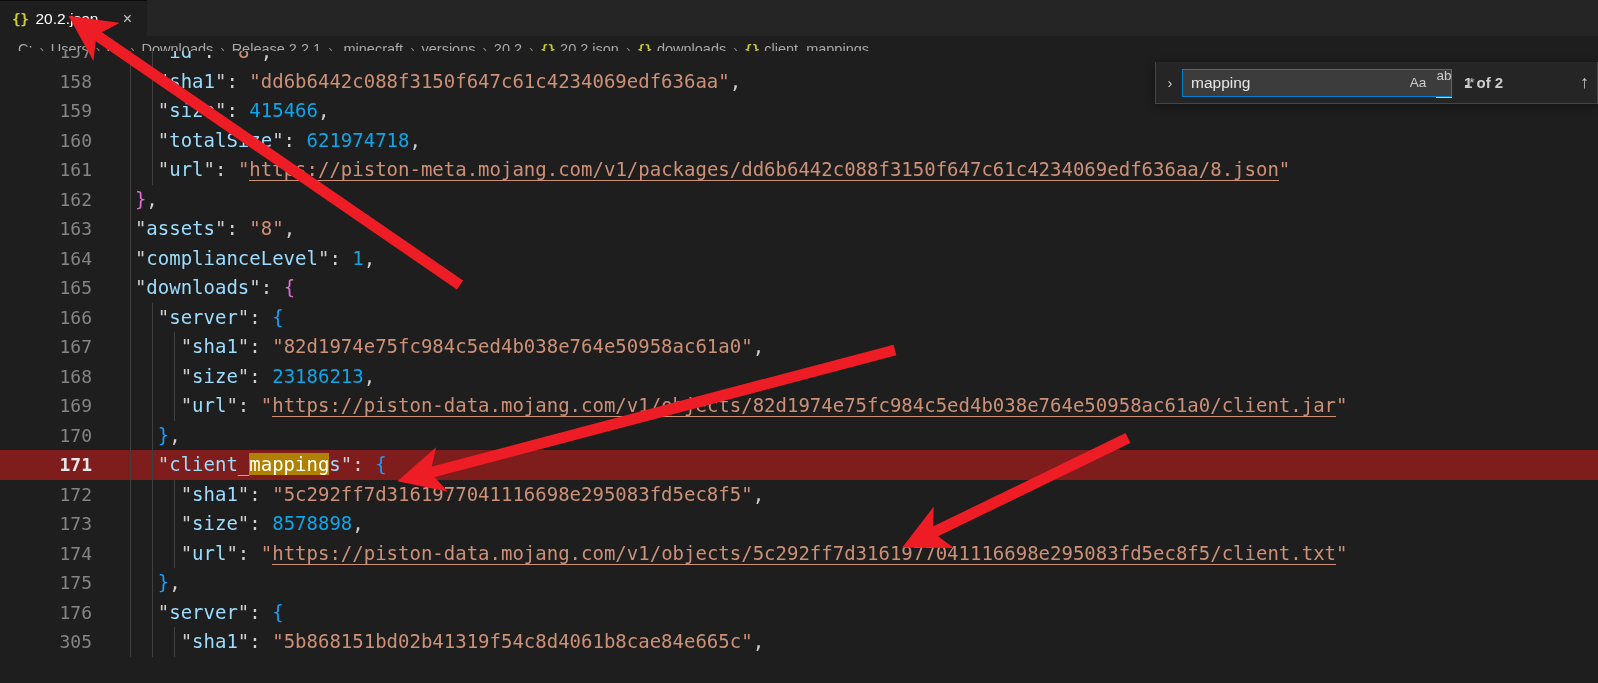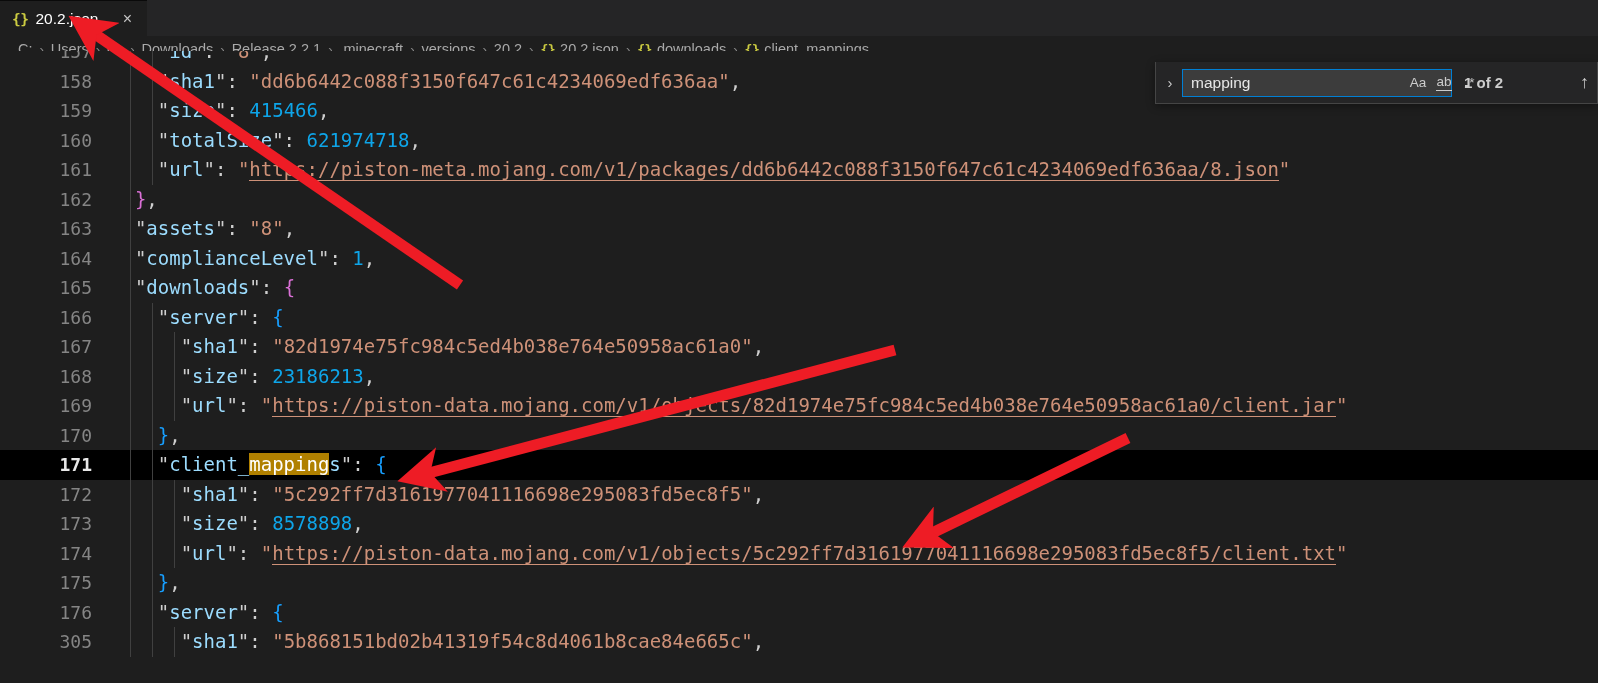--- a/index.html
+++ b/index.html
@@ -59,21 +59,21 @@
   
   .editor {
     position: absolute; left: 0; top: 51px; width: 1598px; height: 621px;
     background: #1e1e1e; overflow: hidden;
   }
   .code-line {
     position: relative; height: 29.5px; line-height: 29.5px;
     font-family: "DejaVu Sans Mono", monospace; font-size: 19px;
     white-space: pre;
   }
-  .code-line.current { background: #000000; }
+  .code-line.current { background: #7f1d1d; }
   .linenum {
     position: absolute; left: 0; top: 0; width: 92px;
     text-align: right; color: #858585; font-size: 18px;
   }
   .linenum.active { color: #e8e8e8; font-weight: bold; }
   .code-text { position: absolute; left: 112px; top: 0; }
 
   
   .guide {
     position: absolute; width: 1px; background: #404040; top: 0; height: 29.5px;
@@ -113,21 +113,21 @@
   }
   .find-input {
     flex: 1; background: transparent; border: none; outline: none;
     color: #e6e6e6; font-family: "Liberation Sans", sans-serif; font-size: 15.5px;
   }
   .find-opts { display: flex; align-items: center; gap: 2px; margin-left: 15px; }
   .fopt {
     width: 24px; height: 22px; display: flex; align-items: center; justify-content: center;
     color: #cccccc; font-size: 13.5px; border-radius: 3px;
   }
-  .fopt .ul { border-bottom: 1.5px solid #cccccc; padding-bottom: 1px; }
+  .fopt .ul { border-bottom: 1.5px solid #cccccc; padding-bottom: 14px; }
   .fopt .dotstar { display: flex; align-items: flex-end; gap: 1px; }
   .fopt .dot { width: 3px; height: 3px; background: #cccccc; display: block; margin-bottom: 2px;}
   .find-count {
     color: #cccccc; font-size: 15px; margin-left: 12px; white-space: nowrap; font-weight: bold;
   }
   .find-nav {
     margin-left: auto; display: flex; align-items: center; gap: 6px;
     color: #cccccc; font-size: 18px;
   }
 

